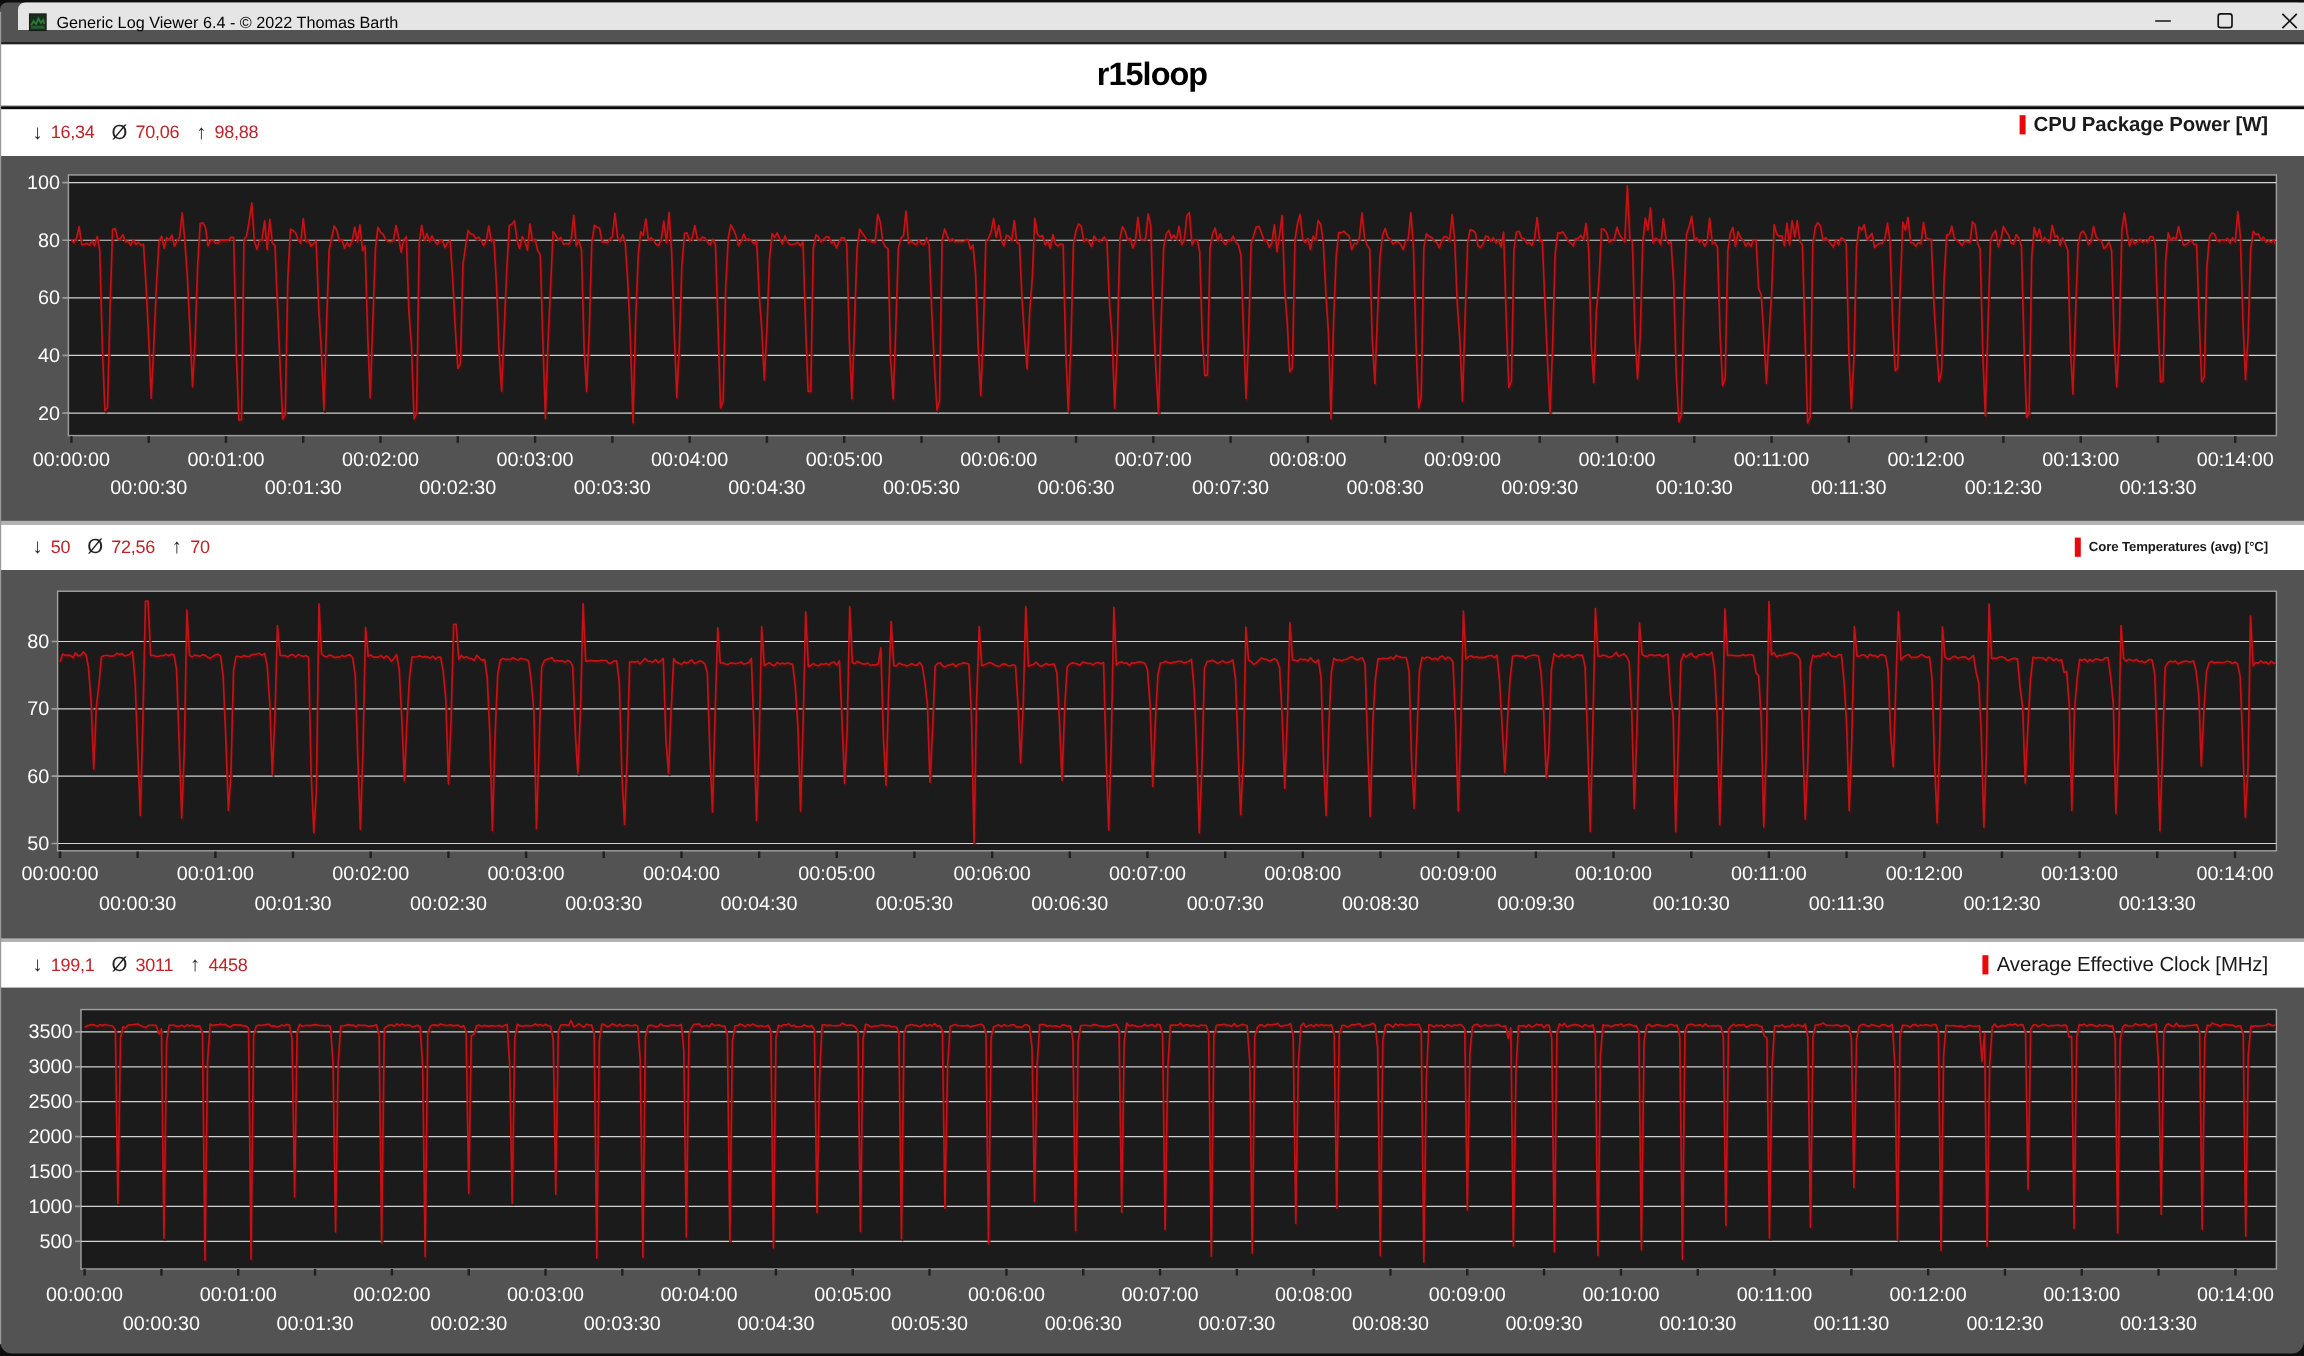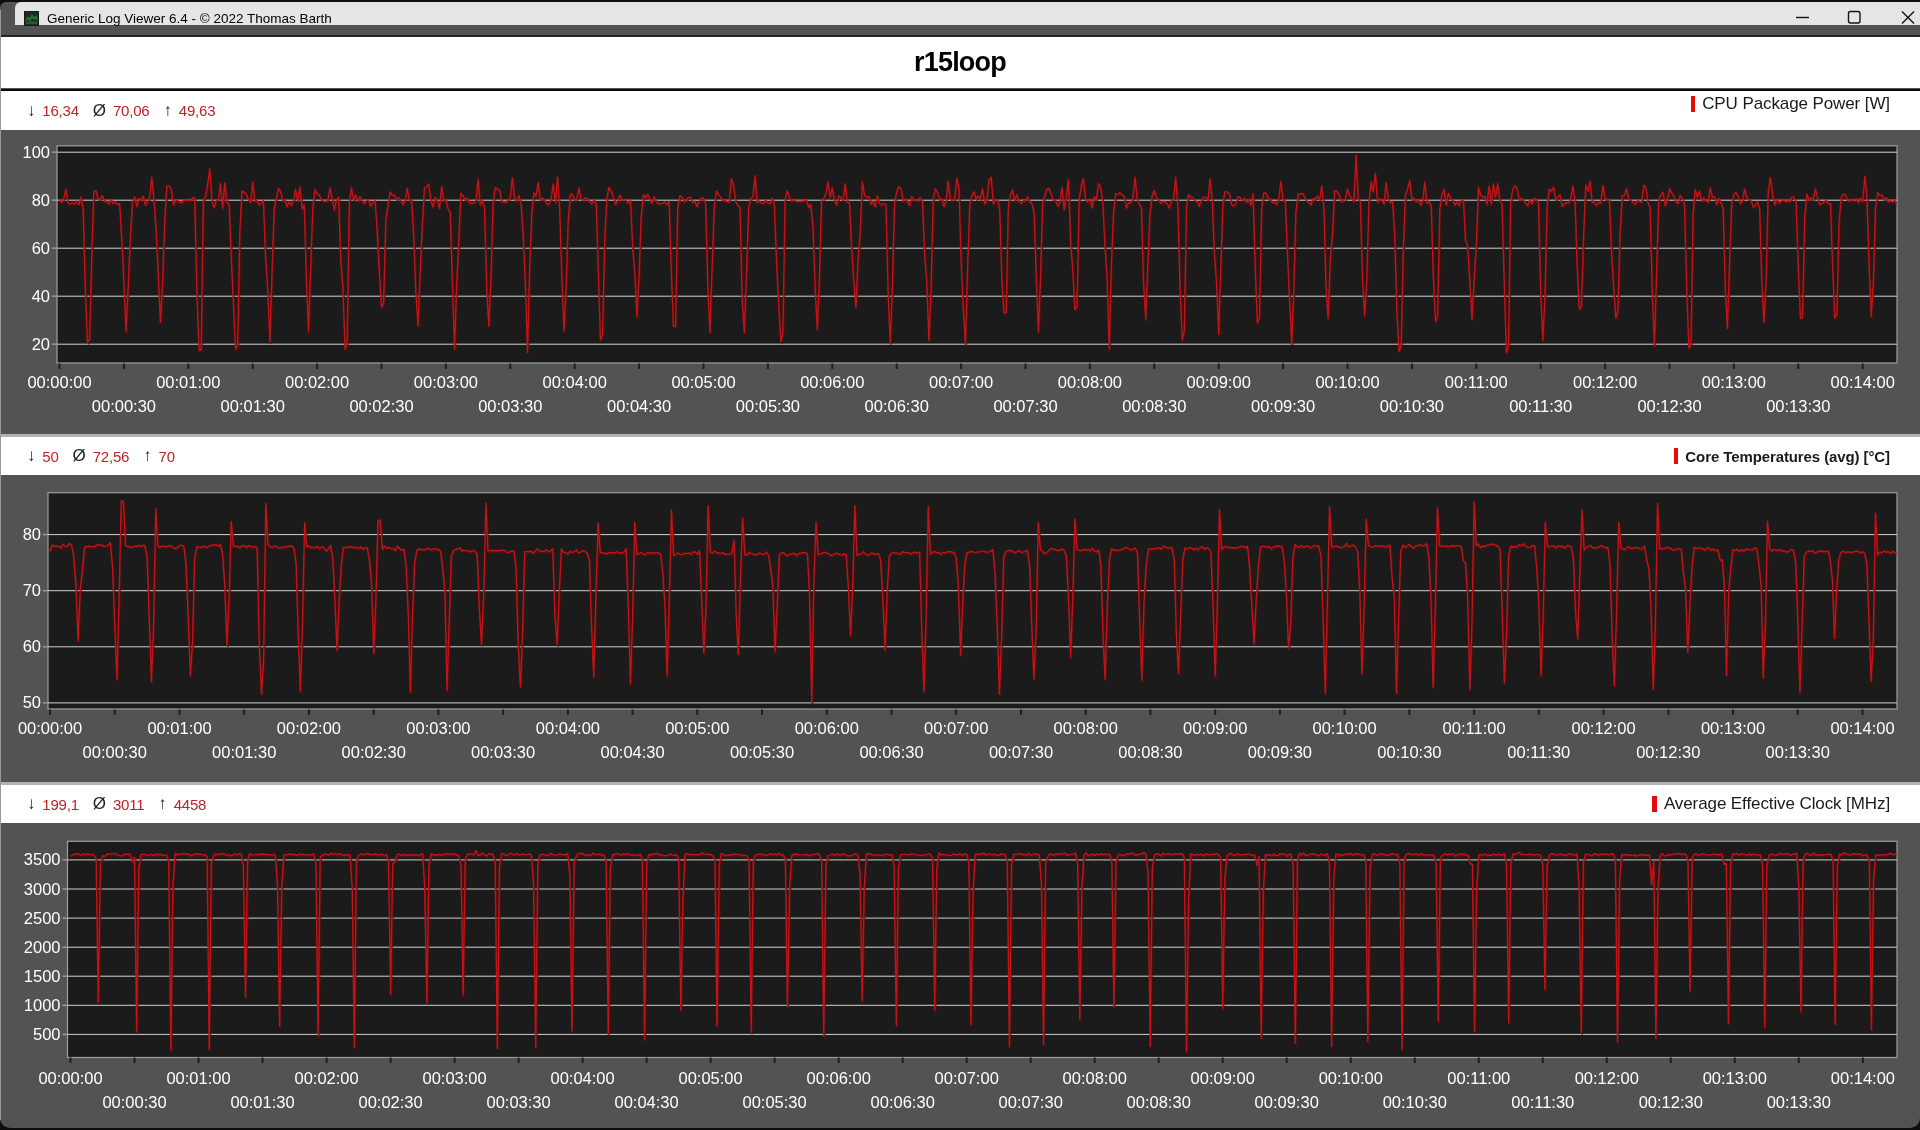--- a/index.html
+++ b/index.html
@@ -30,41 +30,41 @@
       <span style="color:#222;font-size:17px">↓</span>
       <span style="width:7px"></span>
       <span>16,34</span>
       <span style="width:14px"></span>
       <span style="color:#222;font-size:17px">Ø</span>
       <span style="width:7px"></span>
       <span>70,06</span>
       <span style="width:14px"></span>
       <span style="color:#222;font-size:17px">↑</span>
       <span style="width:7px"></span>
-      <span>49,63</span>
+      <span>98,88</span>
       <span style="width:14px"></span>
     </div>
-    <div style="position:absolute;right:30px;top:0;height:25px;display:flex;align-items:center;justify-content:flex-end;font-size:17px;font-weight:normal;color:#1a1a1a;letter-spacing:-0.1px;white-space:nowrap"><span style="display:inline-block;width:4.5px;height:16px;background:#e8090b;margin-right:7px"></span>CPU Package Power [W]</div>
+    <div style="position:absolute;right:30px;top:0;height:25px;display:flex;align-items:center;justify-content:flex-end;font-size:17px;font-weight:bold;color:#1a1a1a;letter-spacing:-0.1px;white-space:nowrap"><span style="display:inline-block;width:4.5px;height:16px;background:#e8090b;margin-right:7px"></span>CPU Package Power [W]</div>
   </div>
 <div style="position:absolute;left:0;top:437px;width:1920px;height:38px;background:#ffffff">
     <div style="position:absolute;left:27px;top:0;height:38px;display:flex;align-items:center;font-size:15px;color:#bf2328;letter-spacing:-0.2px;white-space:nowrap">
       <span style="color:#222;font-size:17px">↓</span>
       <span style="width:7px"></span>
       <span>50</span>
       <span style="width:14px"></span>
       <span style="color:#222;font-size:17px">Ø</span>
       <span style="width:7px"></span>
       <span>72,56</span>
       <span style="width:14px"></span>
       <span style="color:#222;font-size:17px">↑</span>
       <span style="width:7px"></span>
       <span>70</span>
       <span style="width:14px"></span>
     </div>
-    <div style="position:absolute;right:30px;top:0;height:38px;display:flex;align-items:center;justify-content:flex-start;font-size:15px;font-weight:bold;color:#1a1a1a;letter-spacing:-0.1px;white-space:nowrap"><span style="display:inline-block;width:4.5px;height:16px;background:#e8090b;margin-right:7px"></span>Core Temperatures (avg) [°C]</div>
+    <div style="position:absolute;right:30px;top:0;height:38px;display:flex;align-items:center;justify-content:flex-start;font-size:11px;font-weight:bold;color:#1a1a1a;letter-spacing:-0.1px;white-space:nowrap"><span style="display:inline-block;width:4.5px;height:16px;background:#e8090b;margin-right:7px"></span>Core Temperatures (avg) [°C]</div>
   </div>
 <div style="position:absolute;left:0;top:785px;width:1920px;height:38px;background:#ffffff">
     <div style="position:absolute;left:27px;top:0;height:38px;display:flex;align-items:center;font-size:15px;color:#bf2328;letter-spacing:-0.2px;white-space:nowrap">
       <span style="color:#222;font-size:17px">↓</span>
       <span style="width:7px"></span>
       <span>199,1</span>
       <span style="width:14px"></span>
       <span style="color:#222;font-size:17px">Ø</span>
       <span style="width:7px"></span>
       <span>3011</span>

